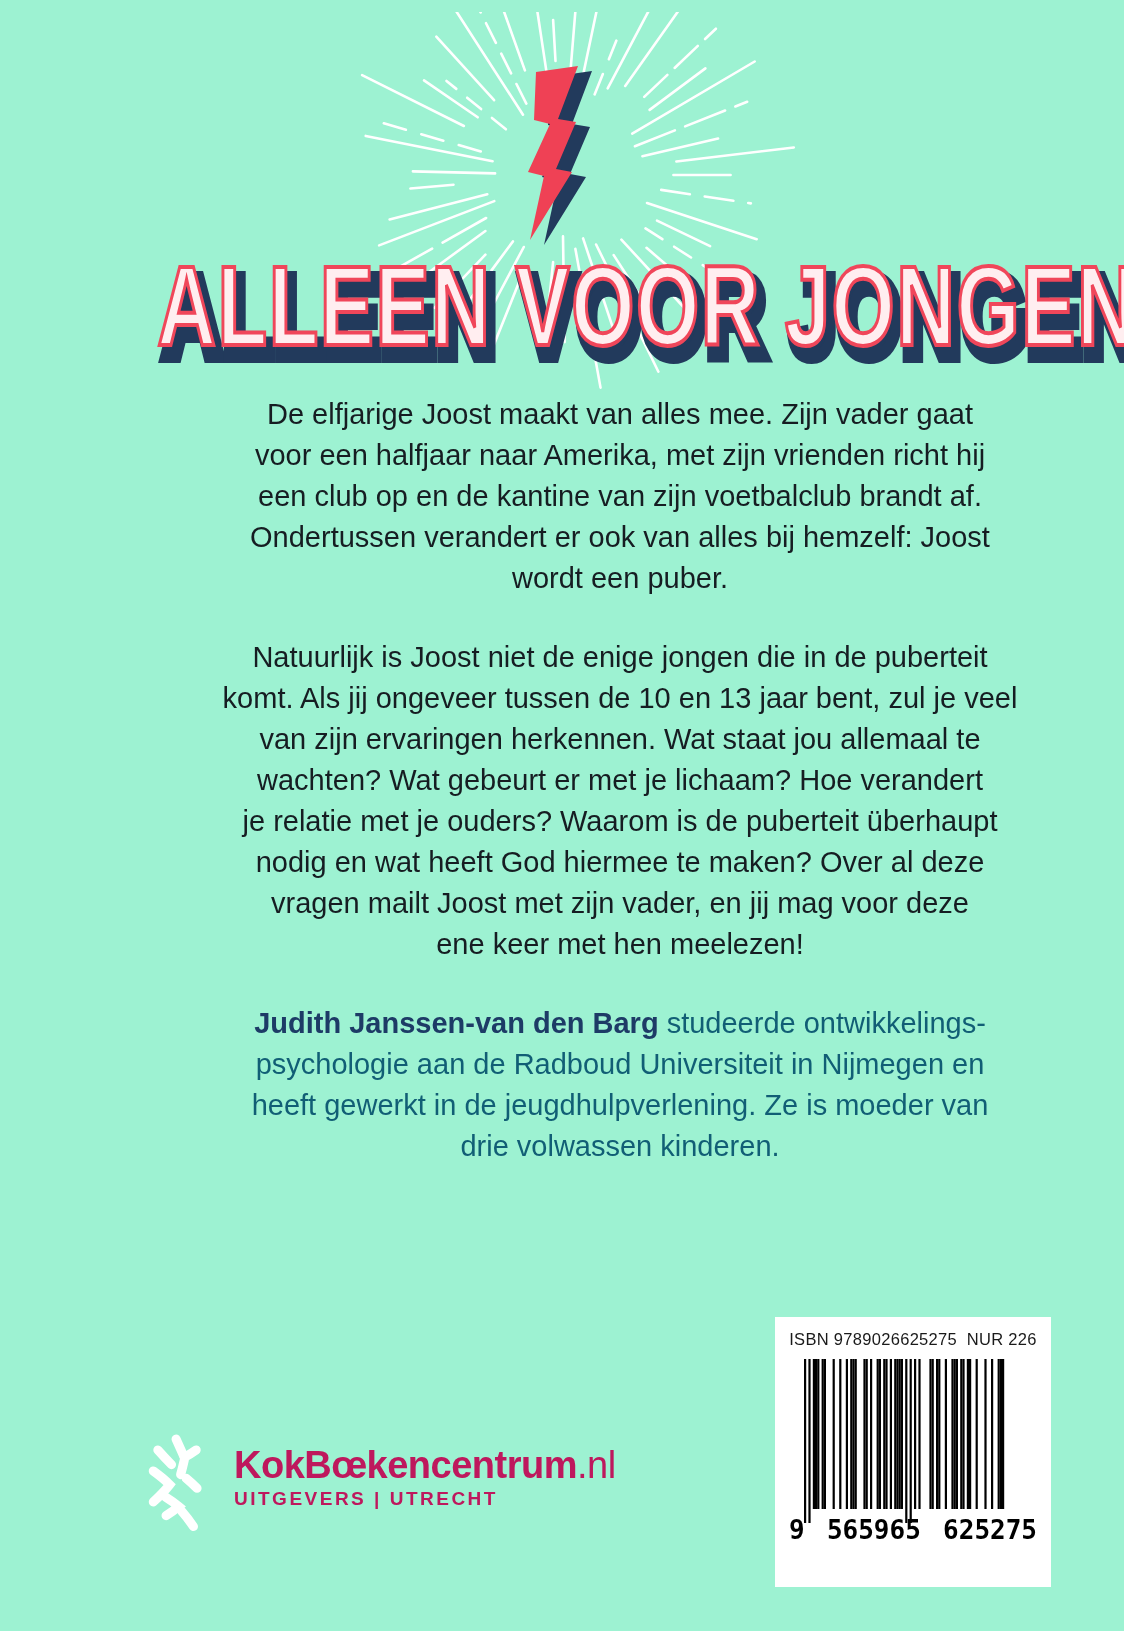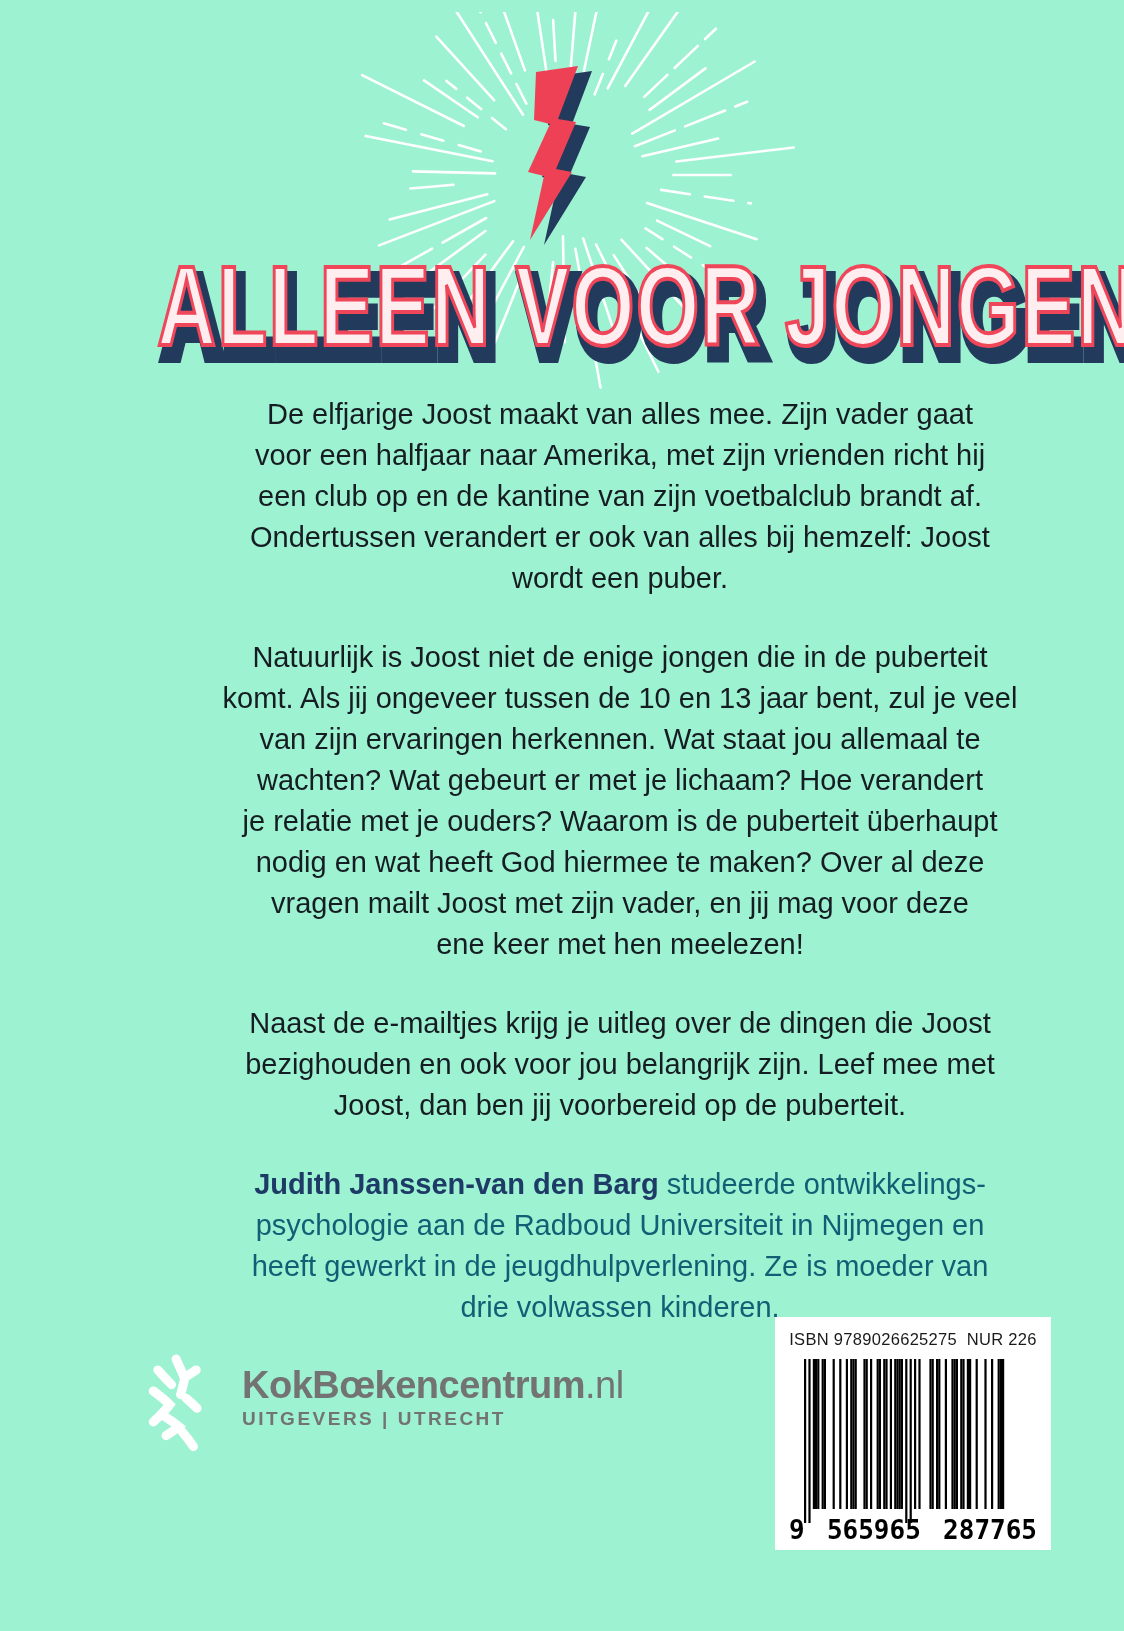--- a/index.html
+++ b/index.html
@@ -39,39 +39,39 @@
   .body-copy{
     position:absolute;left:140px;top:394px;width:960px;z-index:2;
     color:var(--body_text,#161d22);
     font-size:29px;line-height:41px;
   }
   .body-copy p{margin:0 0 38px 0;white-space:pre-line;text-align:center;}
   .bio{color:var(--bio_teal,#115e75);}
   .bio strong{color:var(--bio_name_navy,#1d3b66);font-weight:700;margin-top:36px;}
   
   .isbn-box{
-    position:absolute;left:775px;top:1317px;width:276px;height:233px;
+    position:absolute;left:775px;top:1317px;width:276px;height:270px;
     background:#fff;z-index:2;
   }
   .isbn-label{
     position:absolute;top:13px;left:0;right:0;
     text-align:center;white-space:pre;
     font-size:16.5px;color:#1a1a1a;letter-spacing:0.3px;
   }
   .barcode{position:absolute;left:25px;top:42px;}
   .barcode-digits{
     position:absolute;left:14px;right:14px;top:198px;
     display:flex;justify-content:space-between;
     font-family:"DejaVu Sans Mono",monospace;
     font-weight:700;font-size:26px;color:#000;
   }
   
   .publisher{
-    position:absolute;left:136px;top:1340px;z-index:2;
-    display:flex;gap:24px;align-items:flex-start;color:#737373;
+    position:absolute;left:136px;top:1420px;z-index:2;
+    display:flex;gap:16px;align-items:flex-start;color:#be185d;
   }
   .pub-text{margin-top:26px;}
   .brand{
     font-size:38px;font-weight:700;letter-spacing:-0.5px;line-height:1;
   }
   .brand .nl{font-weight:400;}
   .tagline{
     margin-top:4px;font-size:19px;font-weight:700;letter-spacing:2.5px;
   }
 </style>
@@ -144,23 +144,20 @@
 Ondertussen verandert er ook van alles bij hemzelf: Joost
 wordt een puber.</p>
     <p>Natuurlijk is Joost niet de enige jongen die in de puberteit
 komt. Als jij ongeveer tussen de 10 en 13 jaar bent, zul je veel
 van zijn ervaringen herkennen. Wat staat jou allemaal te
 wachten? Wat gebeurt er met je lichaam? Hoe verandert
 je relatie met je ouders? Waarom is de puberteit überhaupt
 nodig en wat heeft God hiermee te maken? Over al deze
 vragen mailt Joost met zijn vader, en jij mag voor deze
 ene keer met hen meelezen!</p>
-    <p>Naast de e-mailtjes krijg je uitleg over de dingen die Joost
-bezighouden en ook voor jou belangrijk zijn. Leef mee met
-Joost, dan ben jij voorbereid op de puberteit.</p>
     <p class="bio"><strong>Judith Janssen-van den Barg</strong><span> studeerde ontwikkelings-
 psychologie aan de Radboud Universiteit in Nijmegen en
 heeft gewerkt in de jeugdhulpverlening. Ze is moeder van
 drie volwassen kinderen.</span></p>
   </div>
 
   <div class="isbn-box">
     <div class="isbn-label">ISBN 9789026625275  NUR 226</div>
     <svg class="barcode" id="barcode-svg" width="226" height="168" viewBox="0 0 226 168">
         <rect x="4.00" y="0" width="2.2" height="164" fill="#000"></rect>
@@ -207,21 +204,21 @@
         <rect x="175.60" y="0" width="2.2" height="150" fill="#000"></rect>
         <rect x="184.40" y="0" width="2.2" height="150" fill="#000"></rect>
         <rect x="191.00" y="0" width="2.2" height="150" fill="#000"></rect>
         <rect x="197.60" y="0" width="2.2" height="150" fill="#000"></rect>
         <rect x="199.80" y="0" width="2.2" height="150" fill="#000"></rect>
         <rect x="202.00" y="0" width="2.2" height="150" fill="#000"></rect>
       </svg>
     <div class="barcode-digits">
       <span>9</span>
       <span>565965</span>
-      <span>287765</span>
+      <span>625275</span>
     </div>
   </div>
 
   <div class="publisher">
     <svg width="82" height="122" viewBox="0 0 90 128" fill="none" stroke="#ffffff" stroke-width="10" stroke-linecap="round">
       <path d="M44 18 Q49 29 53 38"></path>
       <path d="M66 30 Q59 35 53 38"></path>
       <path d="M24 30 Q32 39 39 46"></path>
       <path d="M53 41 Q51 50 49 57"></path>
       <path d="M55 61 Q61 66 67 72"></path>

